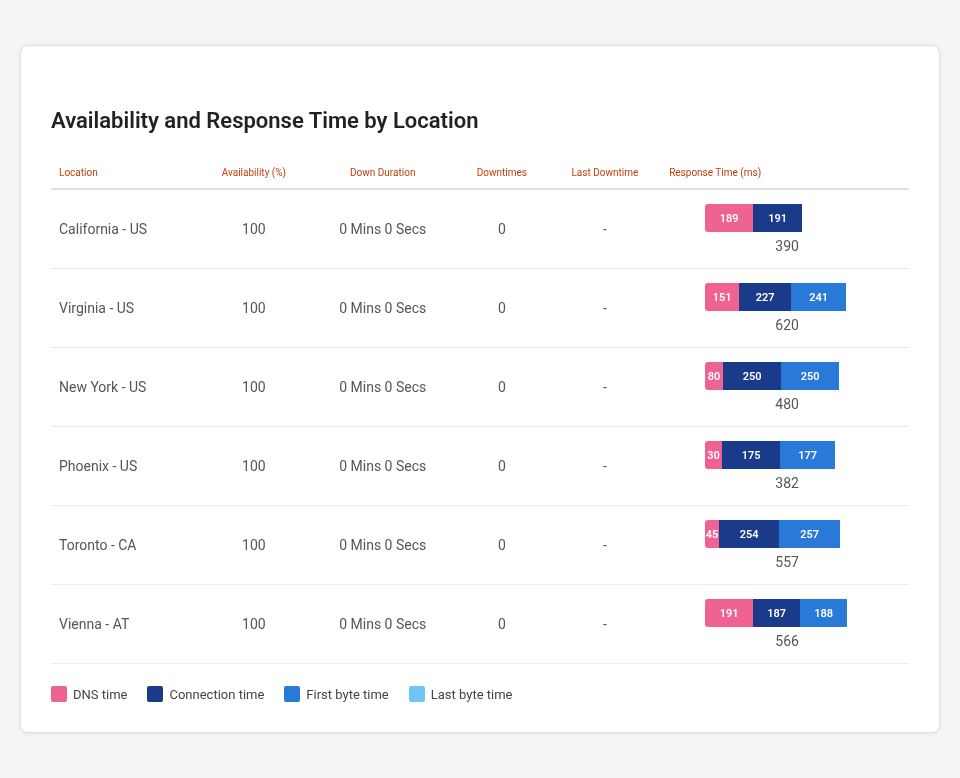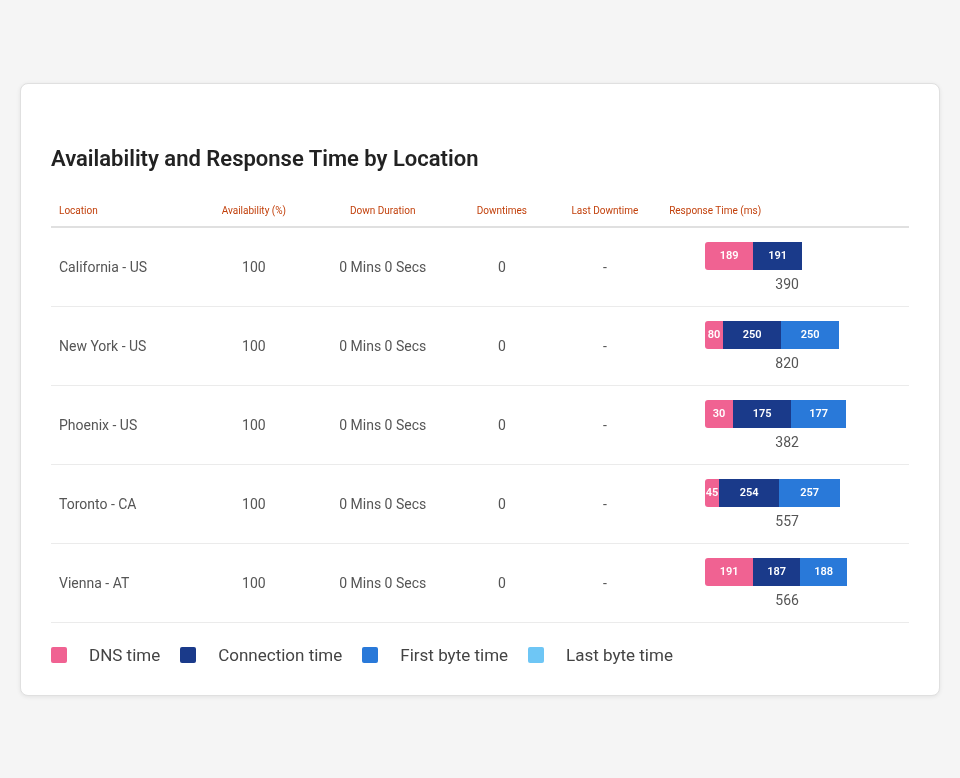--- a/index.html
+++ b/index.html
@@ -83,22 +83,22 @@
     .legend {
       display: flex;
       align-items: center;
       gap: 20px;
       margin-top: 22px;
       flex-wrap: wrap;
     }
     .legend-item {
       display: flex;
       align-items: center;
-      gap: 22px;
-      font-size: 17px;
+      gap: 6px;
+      font-size: 13px;
       color: #444;
     }
     .legend-box {
       width: 16px;
       height: 16px;
       border-radius: 2px;
     }
   </style>
 </head>
 <body>
@@ -127,46 +127,63 @@
             <div class="bar-cell">
               <div class="bar-container">
                 <div class="bar-segment seg-dns" style="width: 48px;">189</div>
                 <div class="bar-segment seg-conn" style="width: 49px;">191</div>
               </div>
               <span class="total-val">390</span>
             </div>
           </td>
         </tr>
         <tr>
+          <td>Virginia - US</td>
+          <td class="center">100</td>
+          <td class="center">0 Mins 0 Secs</td>
+          <td class="center">0</td>
+          <td class="center">-</td>
+          <td>
+            <div class="bar-cell">
+              <div class="bar-container">
+                <div class="bar-segment seg-dns" style="width: 34px;">151</div>
+                <div class="bar-segment seg-conn" style="width: 52px;">227</div>
+                <div class="bar-segment seg-first" style="width: 55px;">241</div>
+              </div>
+              <span class="total-val">620</span>
+            </div>
+          </td>
+        </tr>
+        <tr>
           <td>New York - US</td>
           <td class="center">100</td>
           <td class="center">0 Mins 0 Secs</td>
           <td class="center">0</td>
           <td class="center">-</td>
           <td>
             <div class="bar-cell">
               <div class="bar-container">
                 <div class="bar-segment seg-dns" style="width: 18px;">80</div>
                 <div class="bar-segment seg-conn" style="width: 58px;">250</div>
                 <div class="bar-segment seg-first" style="width: 58px;">250</div>
               </div>
-              <span class="total-val">820</span>
+              <span class="total-val">480</span>
             </div>
           </td>
         </tr>
         <tr>
           <td>Phoenix - US</td>
           <td class="center">100</td>
           <td class="center">0 Mins 0 Secs</td>
           <td class="center">0</td>
           <td class="center">-</td>
           <td>
             <div class="bar-cell">
               <div class="bar-container">
-                <div class="bar-segment seg-dns" style="width: 28px;">30</div>
+                <div class="bar-segment seg-dns" style="width: 17px;">30</div>
                 <div class="bar-segment seg-conn" style="width: 58px;">175</div>
                 <div class="bar-segment seg-first" style="width: 55px;">177</div>
               </div>
               <span class="total-val">382</span>
             </div>
           </td>
         </tr>
         <tr>
           <td>Toronto - CA</td>
           <td class="center">100</td>

